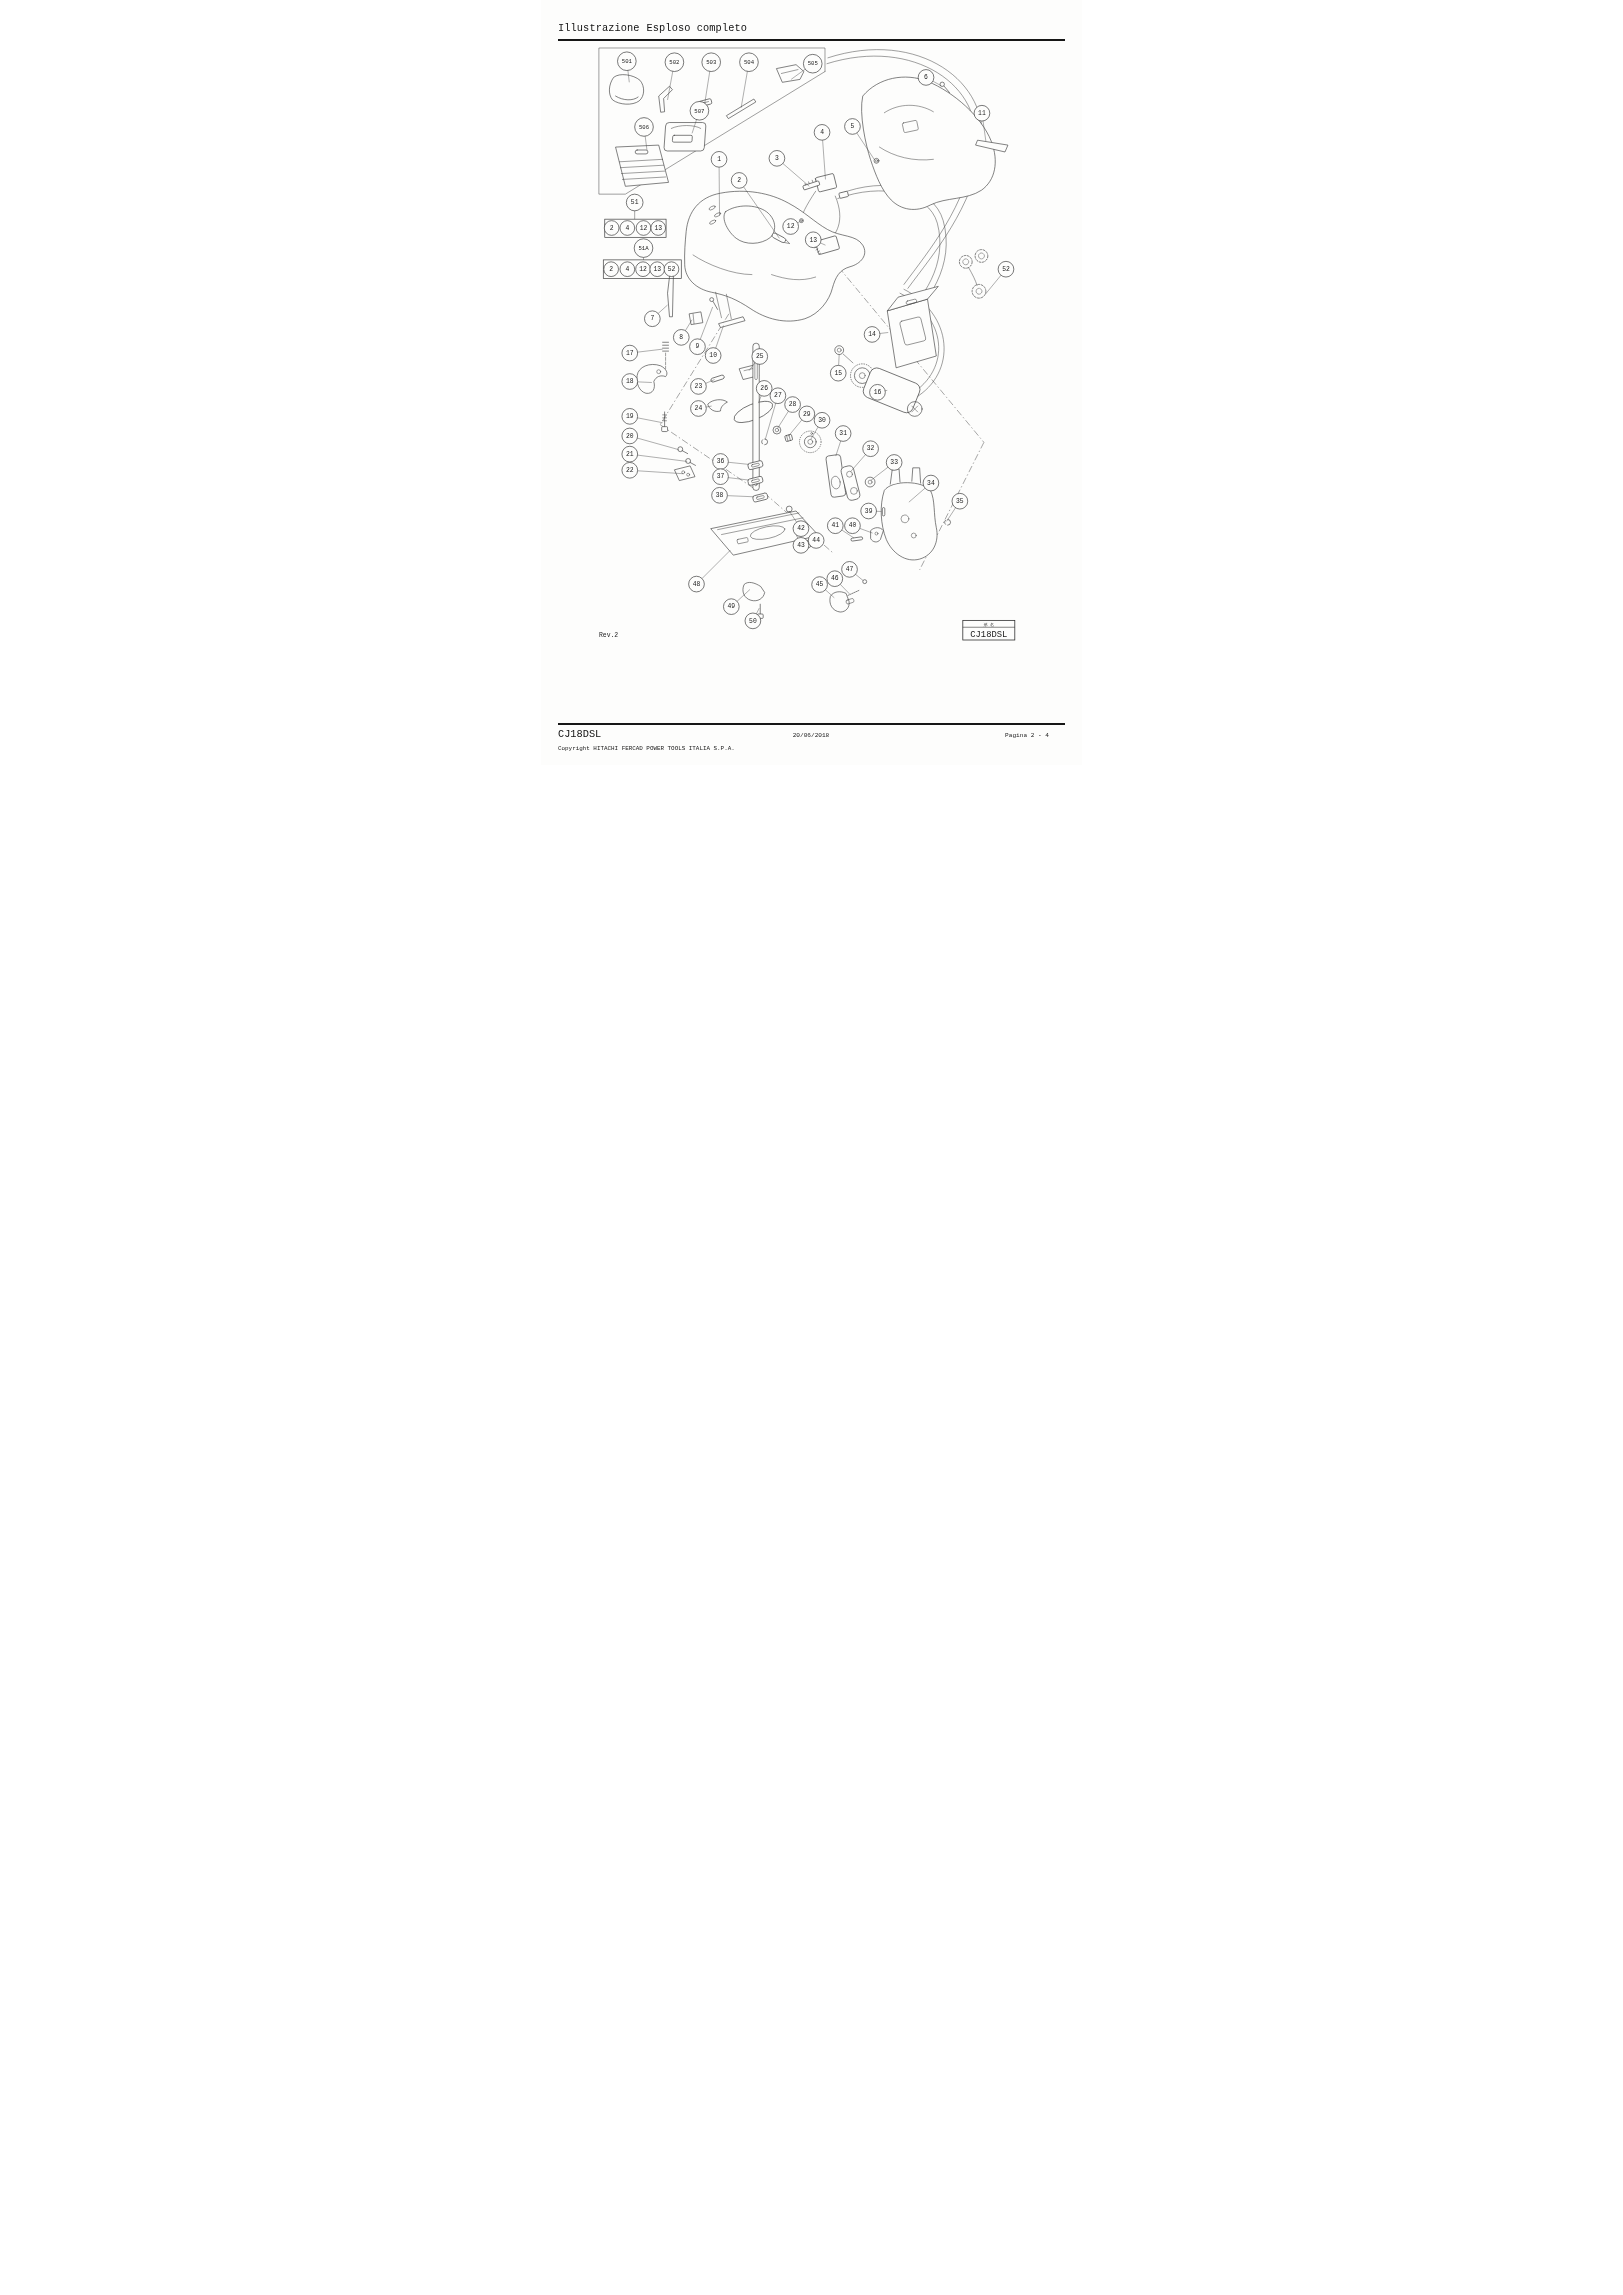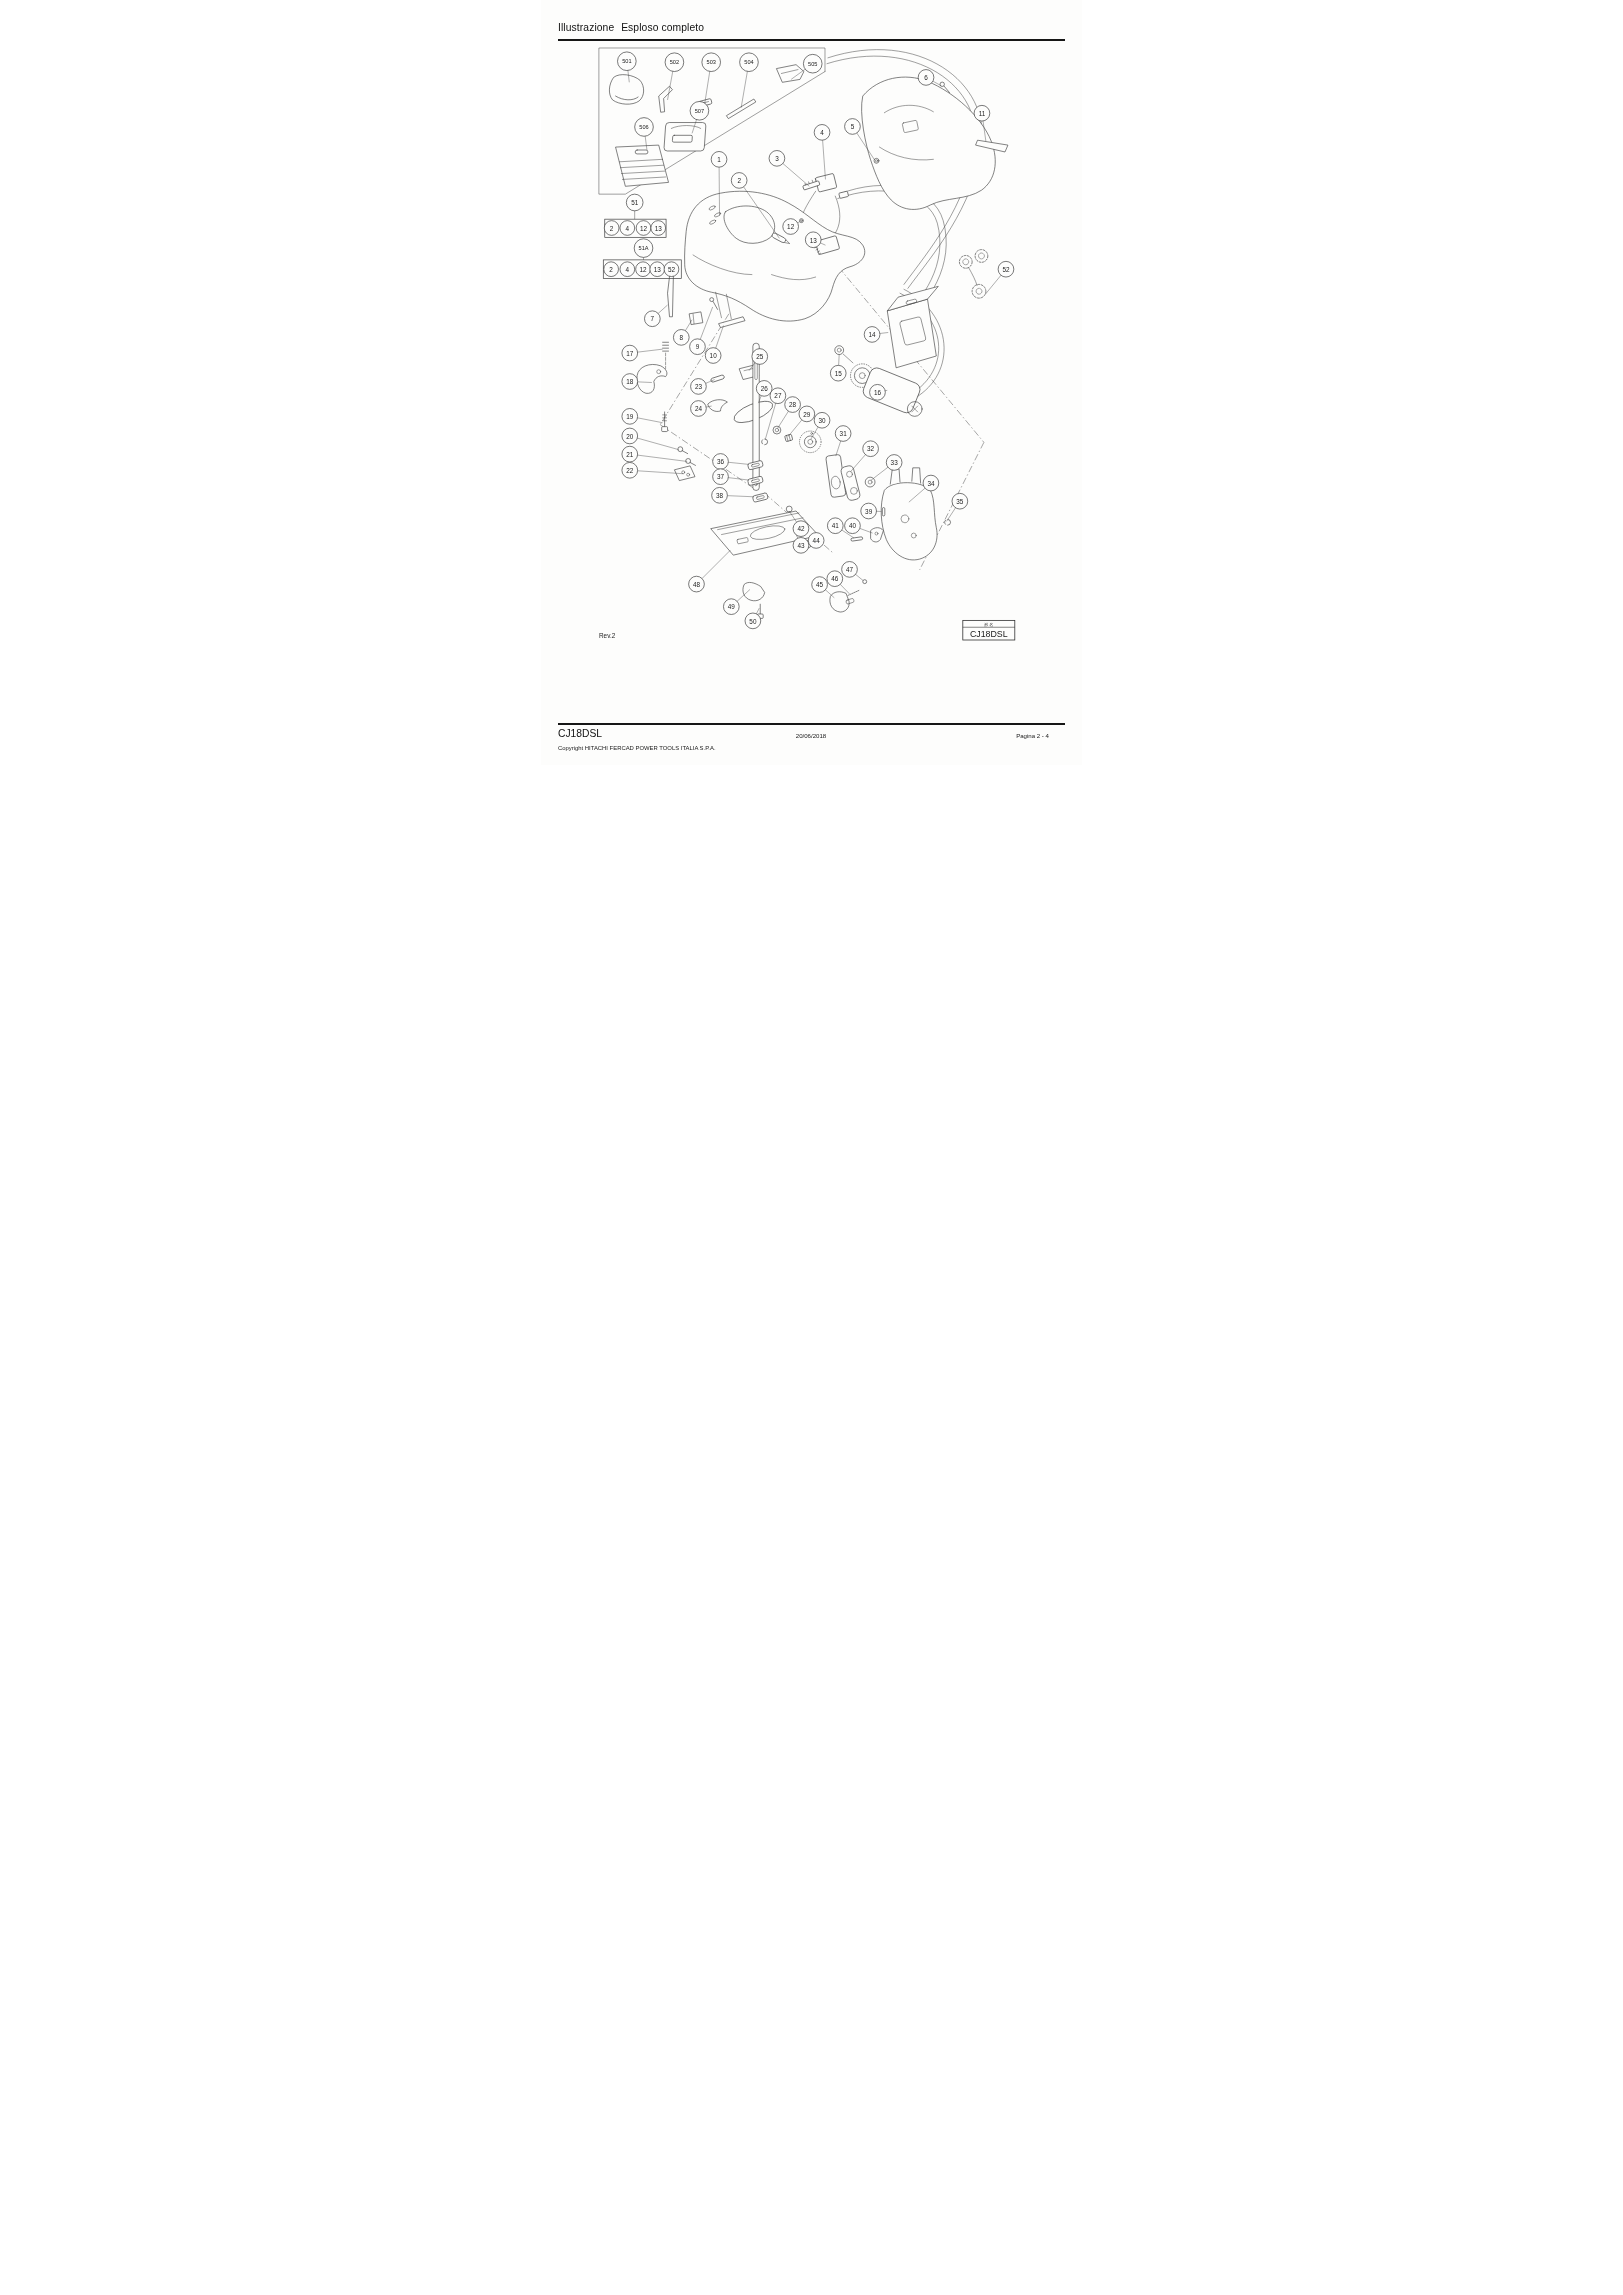--- a/index.html
+++ b/index.html
@@ -1,18 +1,18 @@
 <!DOCTYPE html>
 <html style="font-size:7.9px"><head>
 <meta charset="utf-8">
 <style>
   html,body{margin:0;padding:0;background:#ffffff;}
   .page{
     position:relative;width:541px;height:765px;margin:0 auto;
-    background:#fdfdfc;font-family:Liberation Sans, sans-serif;
+    background:#fdfdfc;font-family:Liberation Mono, monospace;
     color:#1c1c1c;overflow:hidden;
   }
   .hdr{position:absolute;left:17px;top:21.6px;font-size:10.3px;color:#111;letter-spacing:0.1px;}
   .hdr .t2{margin-left:6.9px;}
   .hdr-rule{position:absolute;left:17px;top:39px;width:507px;height:1.5px;background:#161616;}
   .diagram{position:absolute;left:0;top:44px;width:541px;height:677px;}
   svg{display:block;}
   .rev{position:absolute;left:58px;top:632px;font-size:6.4px;color:#222;}
   .ftr-rule{position:absolute;left:17px;top:723px;width:507px;height:1.5px;background:#161616;}
   .ftr-model{position:absolute;left:17px;top:728px;font-size:10.3px;color:#111;}

